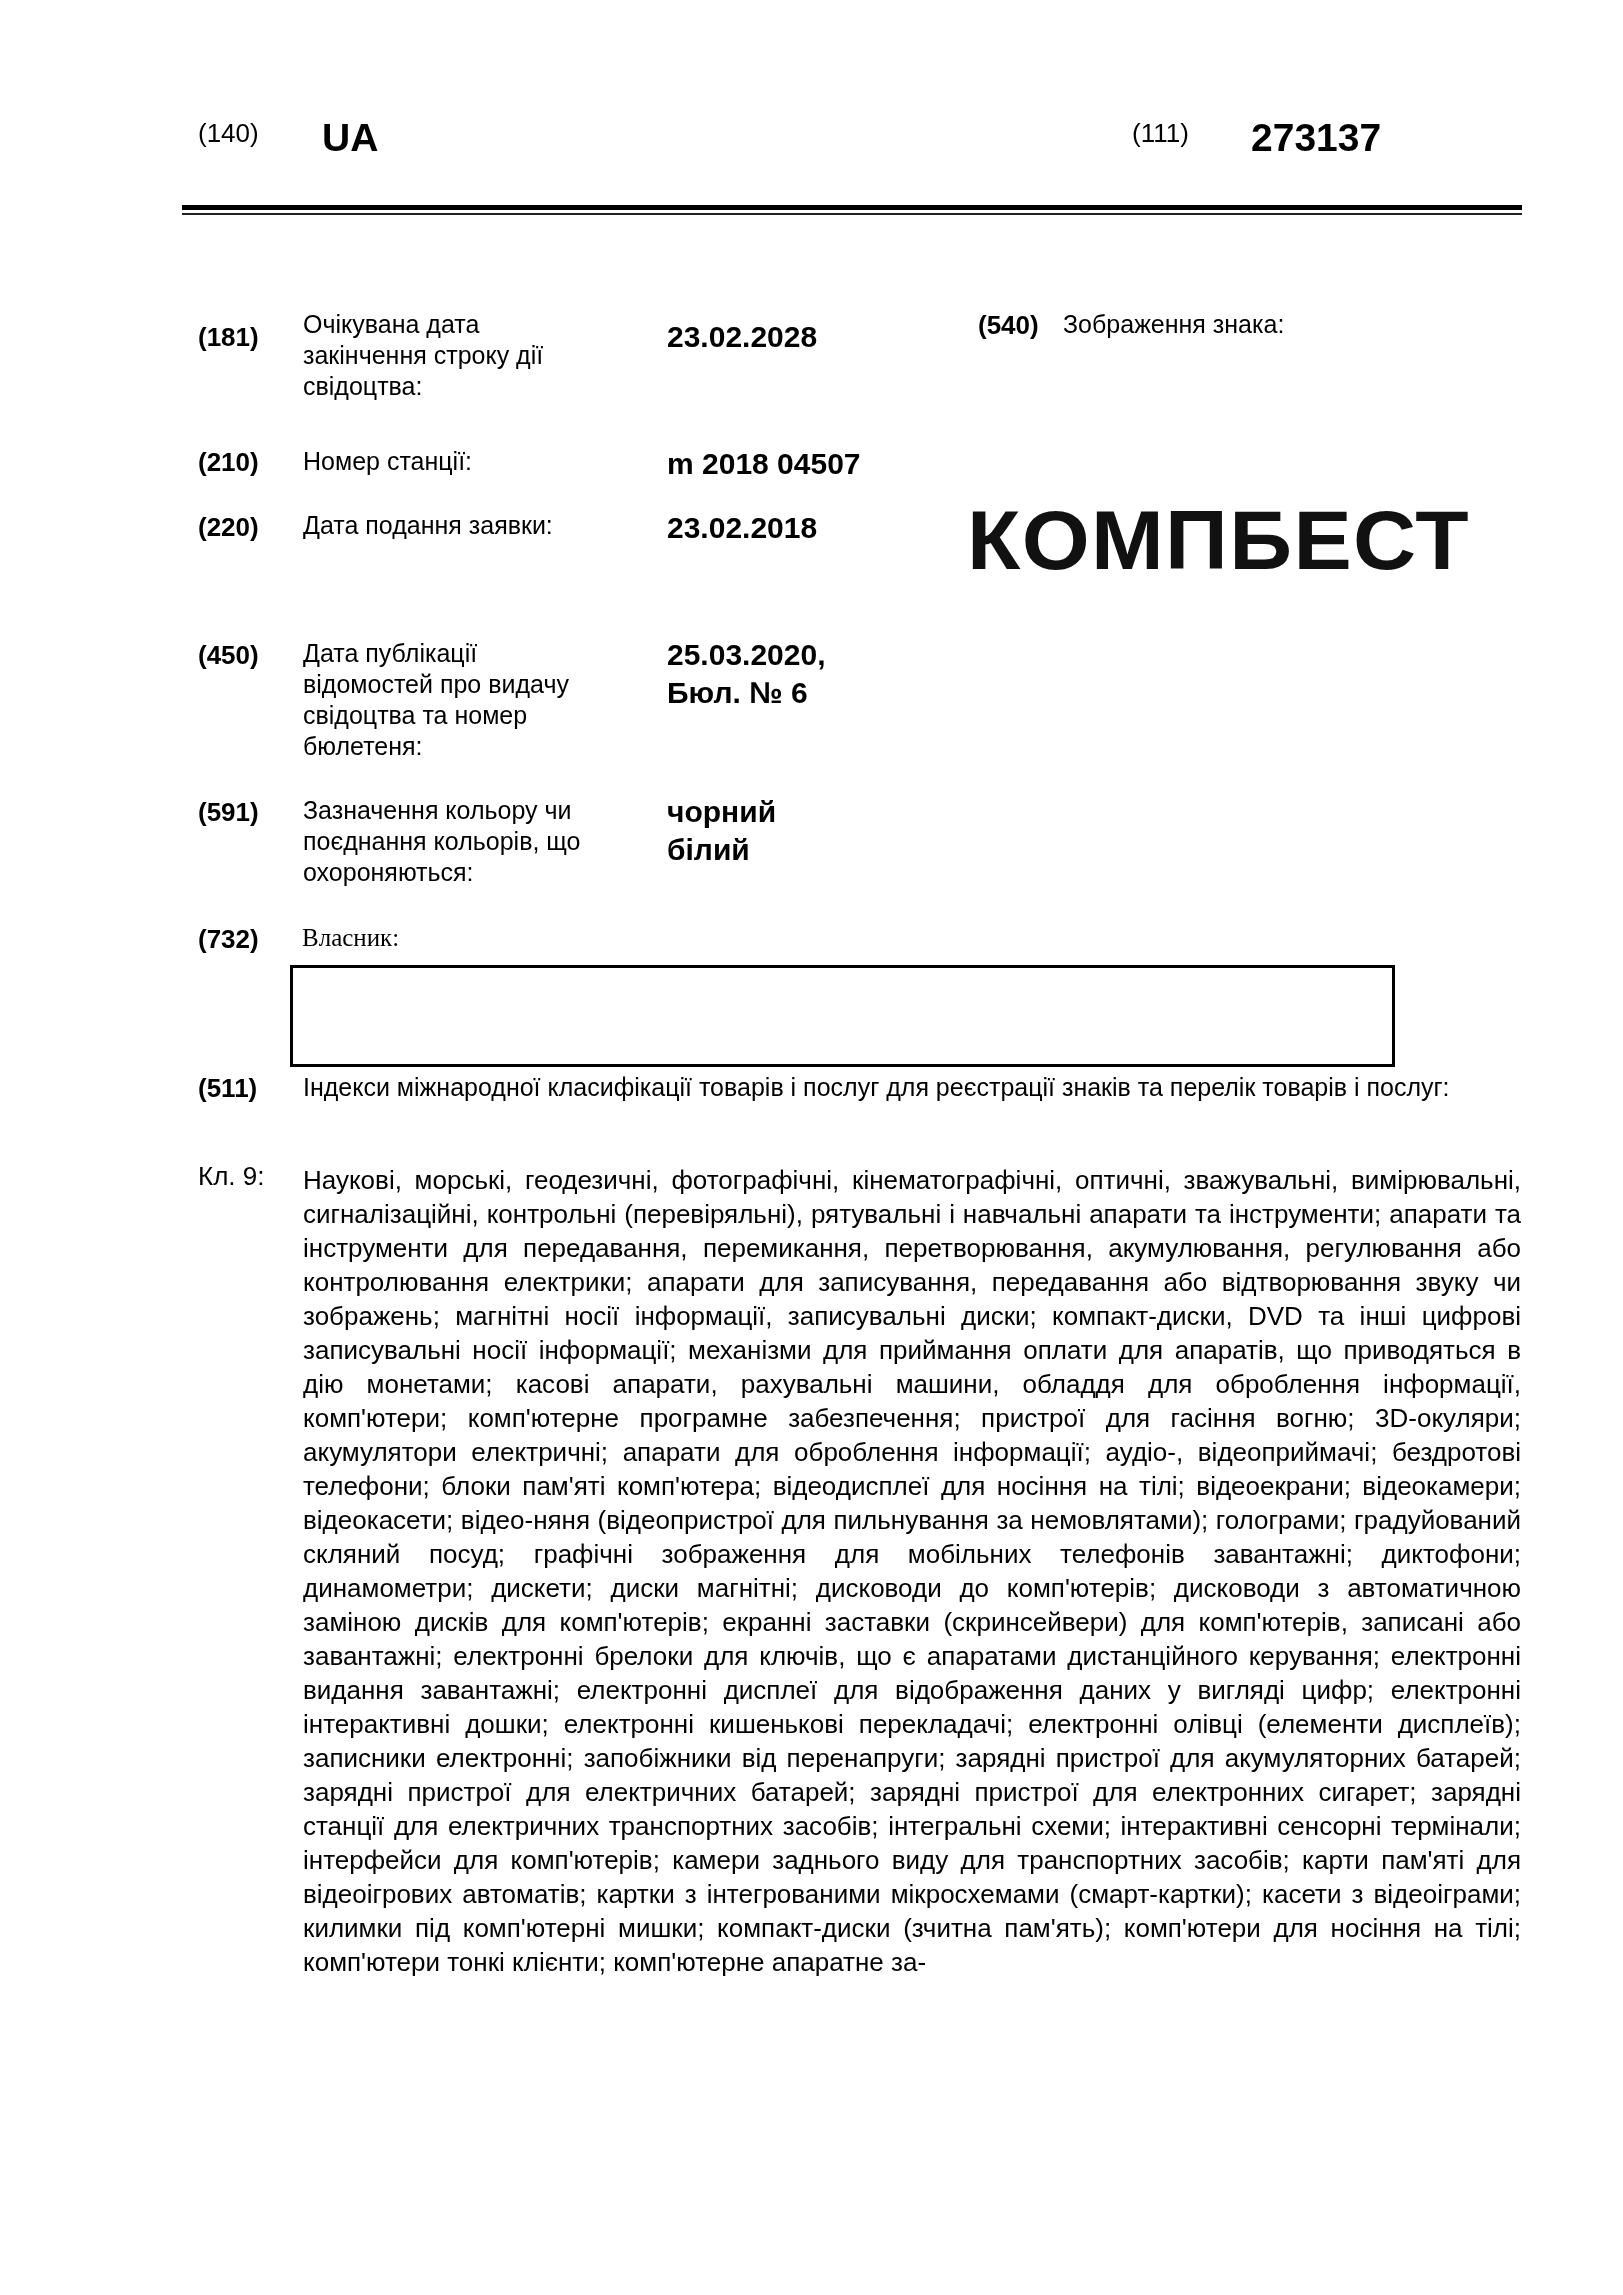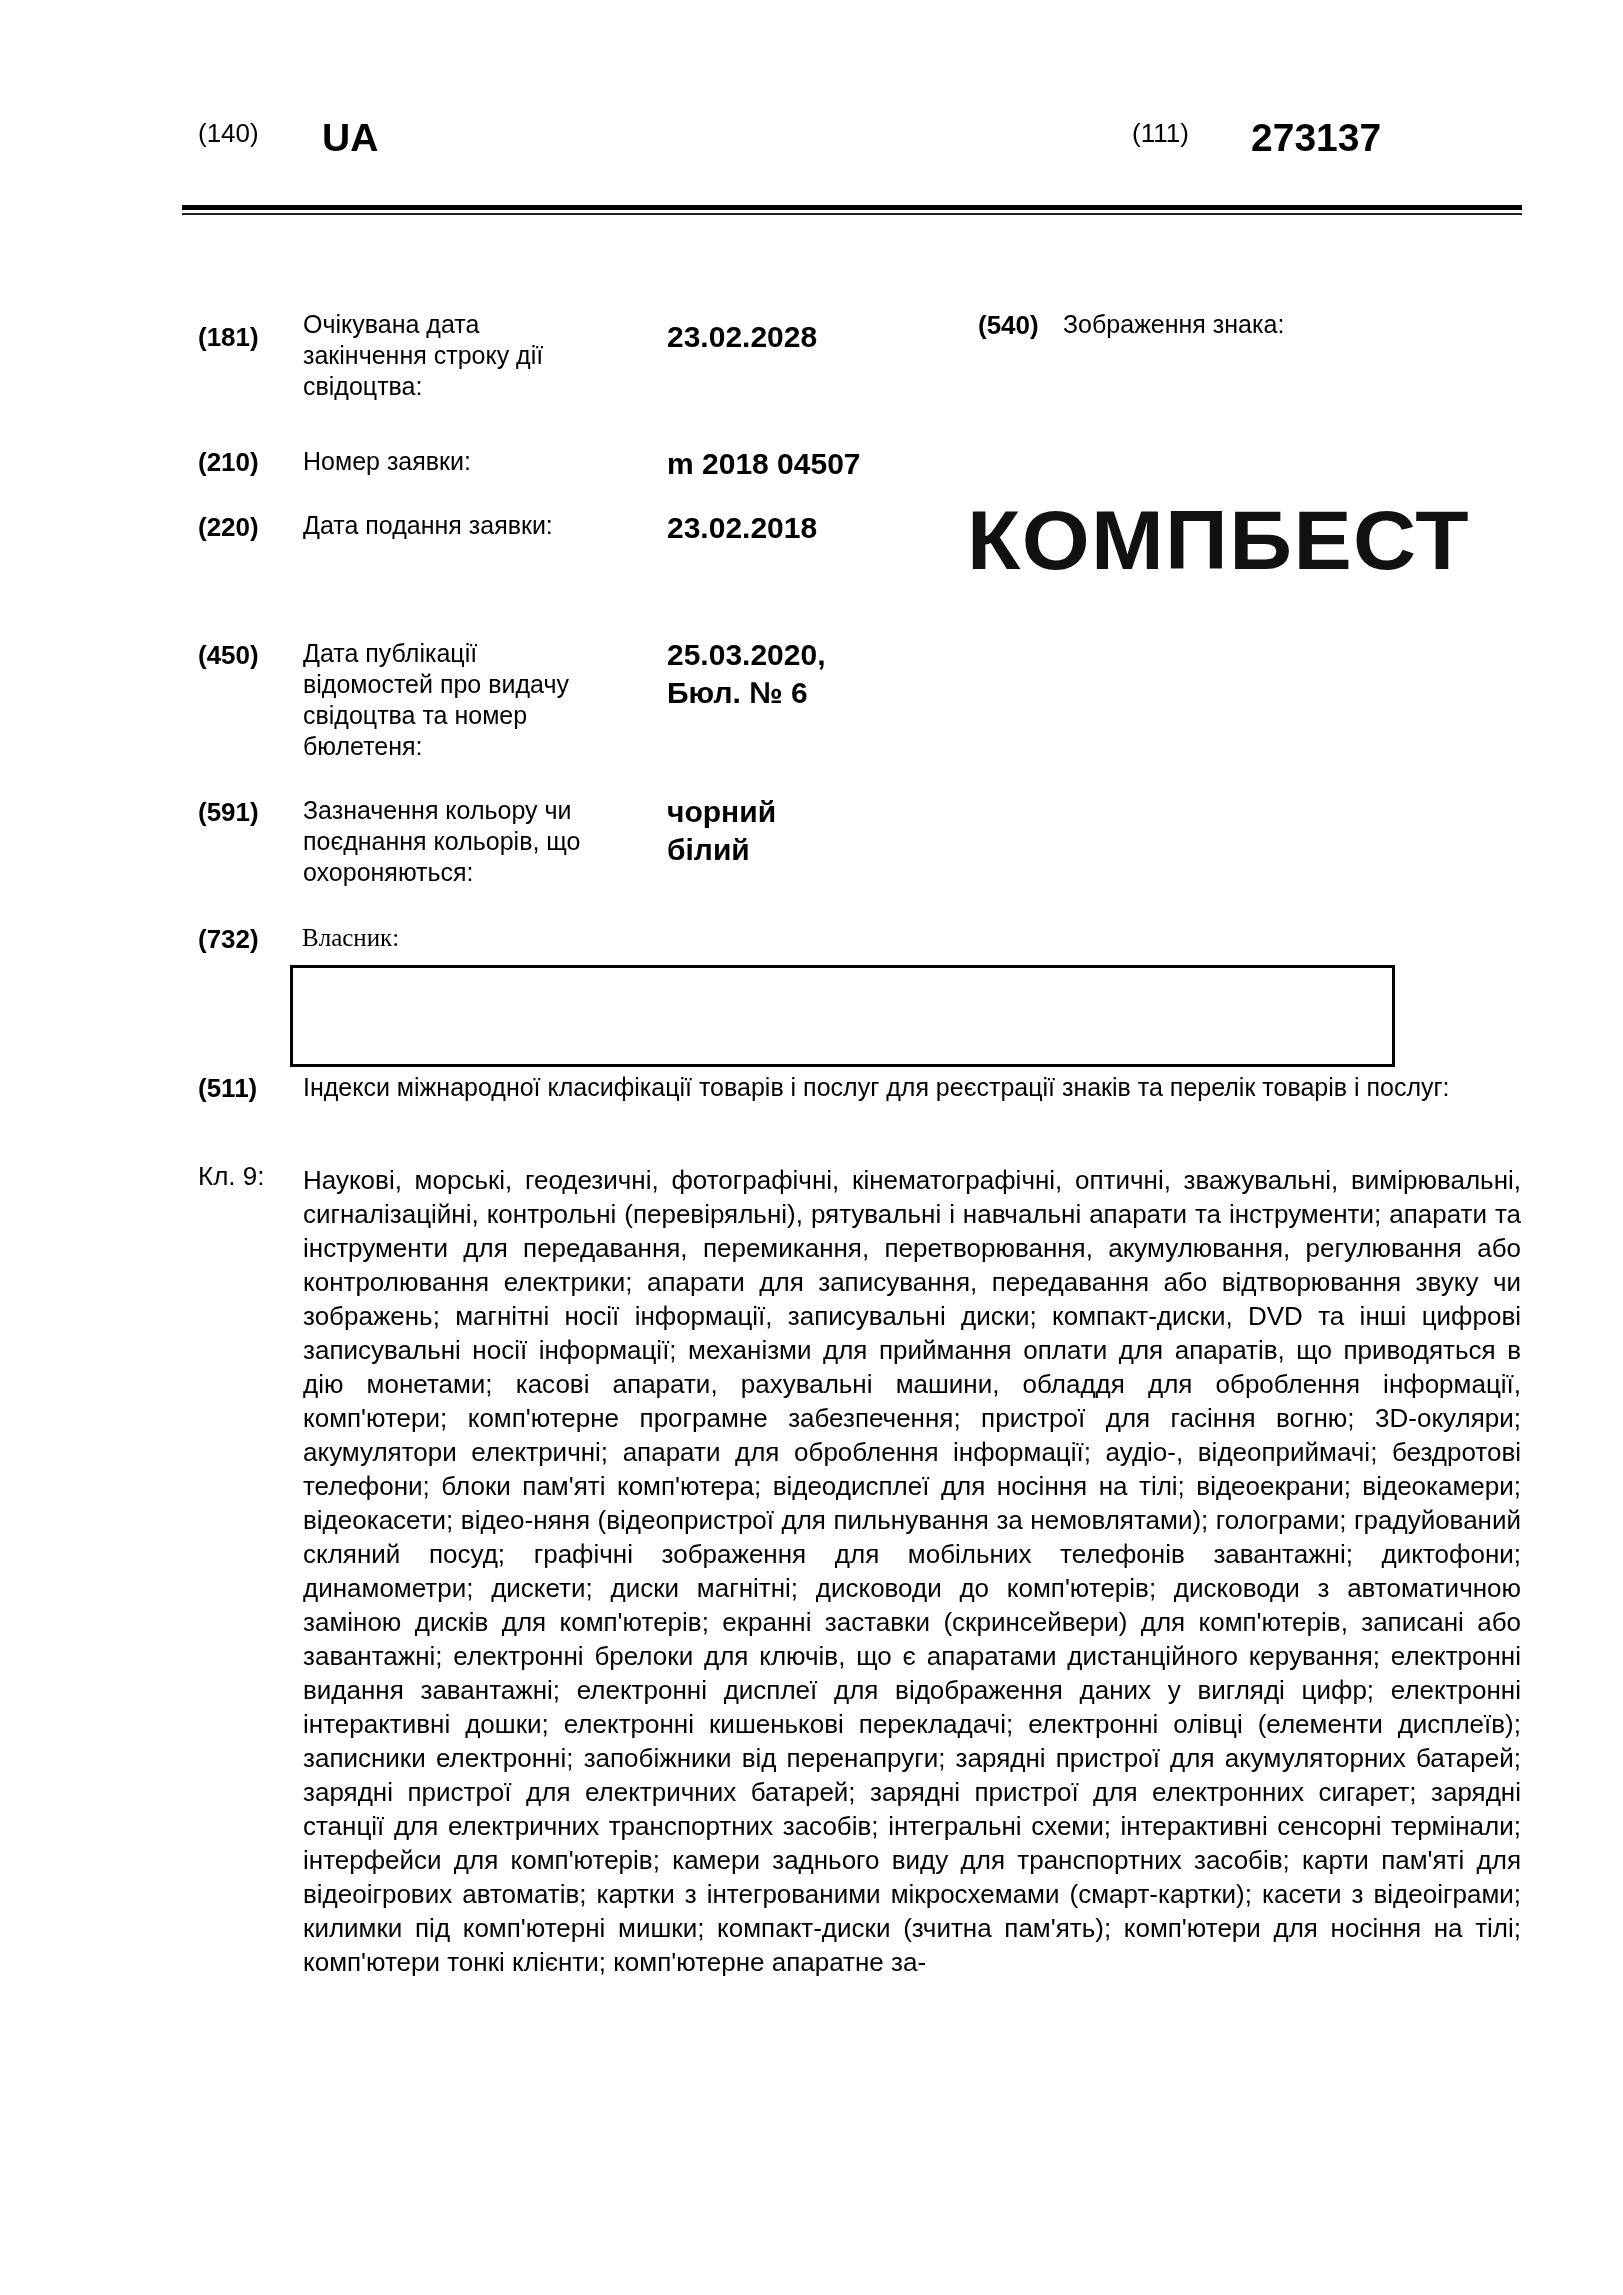--- a/index.html
+++ b/index.html
@@ -29,21 +29,21 @@
 
 <div class="abs code-b" style="left:198px;top:322px;">(181)</div>
 <div class="abs lbl" style="left:303px;top:309px;width:288px;">Очікувана дата закінчення строку дії свідоцтва:</div>
 <div class="abs val" style="left:667px;top:318px;">23.02.2028</div>
 
 <div class="abs code-b" style="left:966px;top:310px;margin-left:12px;">(540)</div>
 <div class="abs lbl" style="left:1063px;top:309px;">Зображення знака:</div>
 <div class="abs mark" style="left:967px;top:492px;">КОМПБЕСТ</div>
 
 <div class="abs code-b" style="left:198px;top:447px;">(210)</div>
-<div class="abs lbl" style="left:303px;top:446px;">Номер заявки:</div>
+<div class="abs lbl" style="left:303px;top:446px;">Номер станції:</div>
 <div class="abs val" style="left:667px;top:445px;">m 2018 04507</div>
 
 <div class="abs code-b" style="left:198px;top:512px;">(220)</div>
 <div class="abs lbl" style="left:303px;top:510px;">Дата подання заявки:</div>
 <div class="abs val" style="left:667px;top:509px;">23.02.2018</div>
 
 <div class="abs code-b" style="left:198px;top:640px;">(450)</div>
 <div class="abs lbl" style="left:303px;top:638px;width:307px;">Дата публікації відомостей про видачу свідоцтва та номер бюлетеня:</div>
 <div class="abs val" style="left:667px;top:636px;">25.03.2020,</div>
 <div class="abs val" style="left:667px;top:674px;">Бюл. № 6</div>

